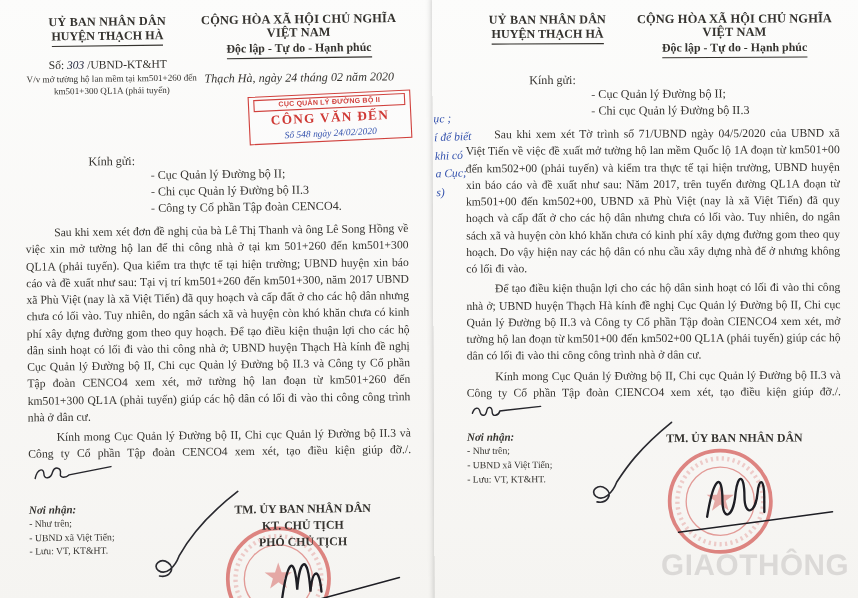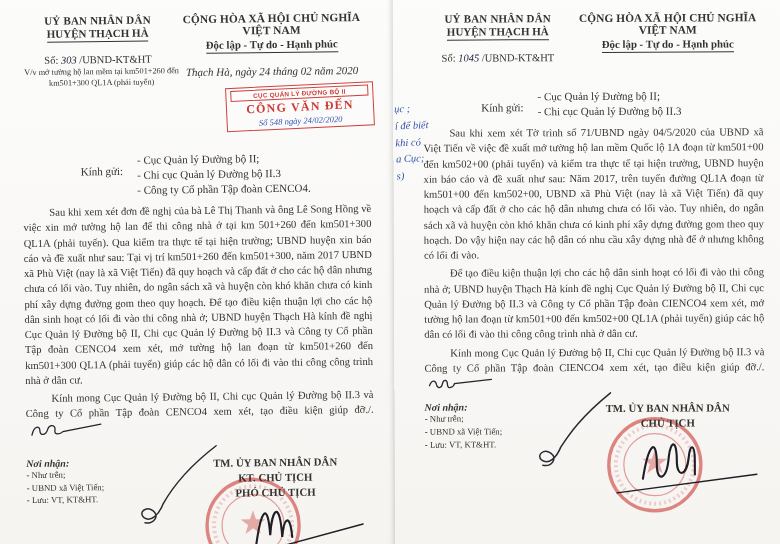--- a/index.html
+++ b/index.html
@@ -20,21 +20,21 @@
   .nat{font-size:11.3px;font-weight:bold;letter-spacing:.1px;}
   .motto{font-size:10.8px;font-weight:bold;margin-top:2px;}
   .motto span{display:inline-block;border-bottom:1.2px solid #35332f;padding-bottom:2px;}
   .date{font-size:11px;font-style:italic;margin-top:12px;}
   .cvd{border:1.7px solid #d0413d;padding:2px 4px 2px;width:138px;margin-top:8px;align-self:flex-end;margin-right:-4px;transform:rotate(-2deg);background:rgba(255,255,255,.3);}
   .cvd-top{border:1px solid #d0413d;color:#d0413d;font-family:"Liberation Sans",sans-serif;font-size:6.4px;font-weight:bold;padding:1px 0;letter-spacing:.2px;}
   .cvd-mid{color:#cf3a36;font-size:12px;font-weight:bold;letter-spacing:1.2px;margin-top:1px;}
   .cvd-bot{color:#3452ad;font-size:8.6px;font-style:italic;margin-top:1px;}
   .kg{display:flex;margin-top:10px;margin-left:58px;font-size:11px;}
   .page1 .kg{margin-top:14px;}
-  .kg-label{margin-right:14px;margin-top:24px;}
+  .kg-label{margin-right:14px;}
   .kg-list{display:flex;flex-direction:column;gap:3px;margin-top:13px;}
   .kg-list div{font-size:11px;}
   .body{margin-top:8px;}
   .para{font-size:10.6px;line-height:1.44;text-align:justify;text-indent:26px;margin:3px 0 0;}
   .closing{font-size:10.6px;line-height:1.44;text-align:justify;text-indent:26px;margin:3px 0 0;position:relative;}
   .closing svg{vertical-align:-4px;margin-left:3px;}
   .footer{display:flex;margin-top:18px;position:relative;}
   .page1 .footer{margin-top:10px;}
   .nn{width:43%;text-align:left;position:relative;}
   .nn-title{font-size:10px;font-weight:bold;font-style:italic;}
@@ -122,25 +122,20 @@
 
       </div>
     </div>
   </div>
 
   <div class="page page1">
     <div class="hdr">
       <div class="hdr-left">
         <div class="org1">UỶ BAN NHÂN DÂN</div>
         <div class="org2"><span>HUYỆN THẠCH HÀ</span></div>
-        <div class="so-line">
-          <span>Số:</span>
-          <span class="hand-num">1045</span>
-          <span>/UBND-KT&amp;HT</span>
-        </div>
       </div>
       <div class="hdr-right">
         <div class="nat">CỘNG HÒA XÃ HỘI CHỦ NGHĨA VIỆT NAM</div>
         <div class="motto"><span>Độc lập - Tự do - Hạnh phúc</span></div>
       </div>
     </div>
 
     <div class="margin-note">
       <div>ục ;</div>
       <div>í để biết</div>
@@ -170,29 +165,29 @@
         <div class="nn-title">Nơi nhận:</div>
         <div class="nn-item">- Như trên;</div>
         <div class="nn-item">- UBND xã Việt Tiến;</div>
         <div class="nn-item">- Lưu: VT, KT&amp;HT.</div>
         <svg class="nn-stroke" width="110" height="86" viewBox="0 0 110 86">
             <path d="M100 6 C70 30 58 48 50 60 C46 70 38 78 31 73 C25 68 33 61 40 66 C47 71 41 80 32 78" stroke="#2a2a30" stroke-width="1.5" fill="none" stroke-linecap="round"></path>
           </svg>
       </div>
       <div class="sign">
         <div class="sign-line">TM. ỦY BAN NHÂN DÂN</div>
-        <div class="sign-line">CHỦ TỊCH</div>
         <svg class="round-stamp" width="100" height="100" viewBox="0 0 100 100">
           <circle cx="50" cy="50" r="46" fill="none" stroke="#cf4440" stroke-width="3.4" opacity="0.75"></circle>
           <circle cx="50" cy="50" r="31" fill="none" stroke="#cf4440" stroke-width="1.2" opacity="0.6"></circle>
           <circle cx="50" cy="50" r="39" fill="none" stroke="#cf4440" stroke-width="4" opacity="0.28" stroke-dasharray="2 3"></circle>
           <path d="M50 35 L53 44 L62.4 44 L55 49.5 L57.6 58.5 L50 53 L42.4 58.5 L45 49.5 L37.6 44 L47 44 Z" fill="#cf4440" opacity="0.5"></path>
         </svg>
         <svg class="sig-ink sig1" width="150" height="78" viewBox="0 0 150 78">
             <path d="M32 52 C38 16 46 10 46 38 C46 56 56 54 58 30 C60 14 66 12 66 34 C66 52 76 50 78 30 C79 18 84 16 84 34 L84 48" stroke="#1e1e24" stroke-width="2.1" fill="none" stroke-linecap="round"></path>
             <path d="M6 66 L146 48" stroke="#1e1e24" stroke-width="1.4" fill="none" stroke-linecap="round"></path>
           </svg>
 
       </div>
     </div>
   </div>
 
+  <div class="watermark">GIAOTHÔNG</div>
 </div>
 
 </body></html>

